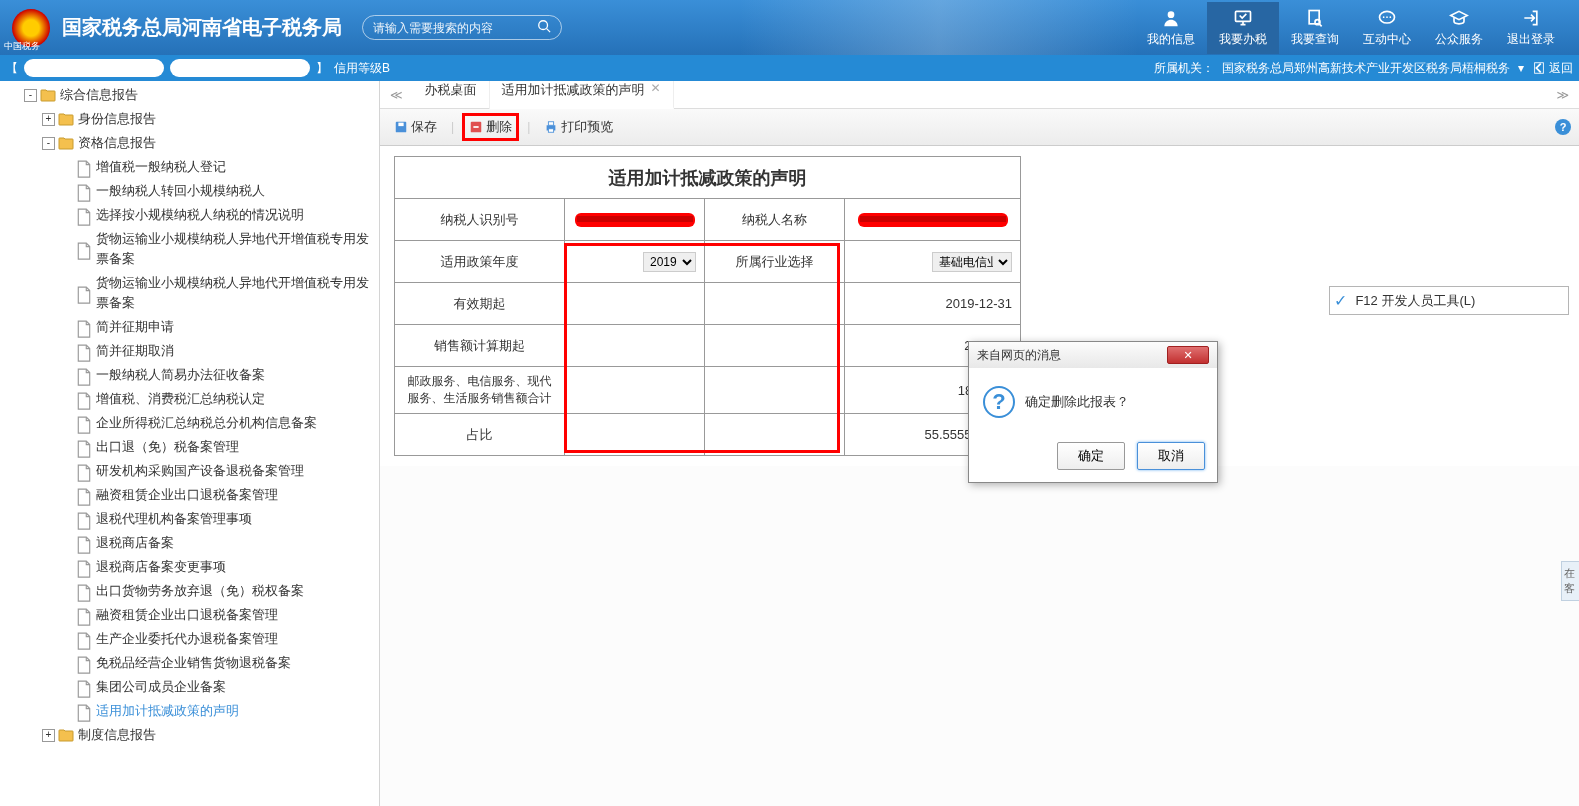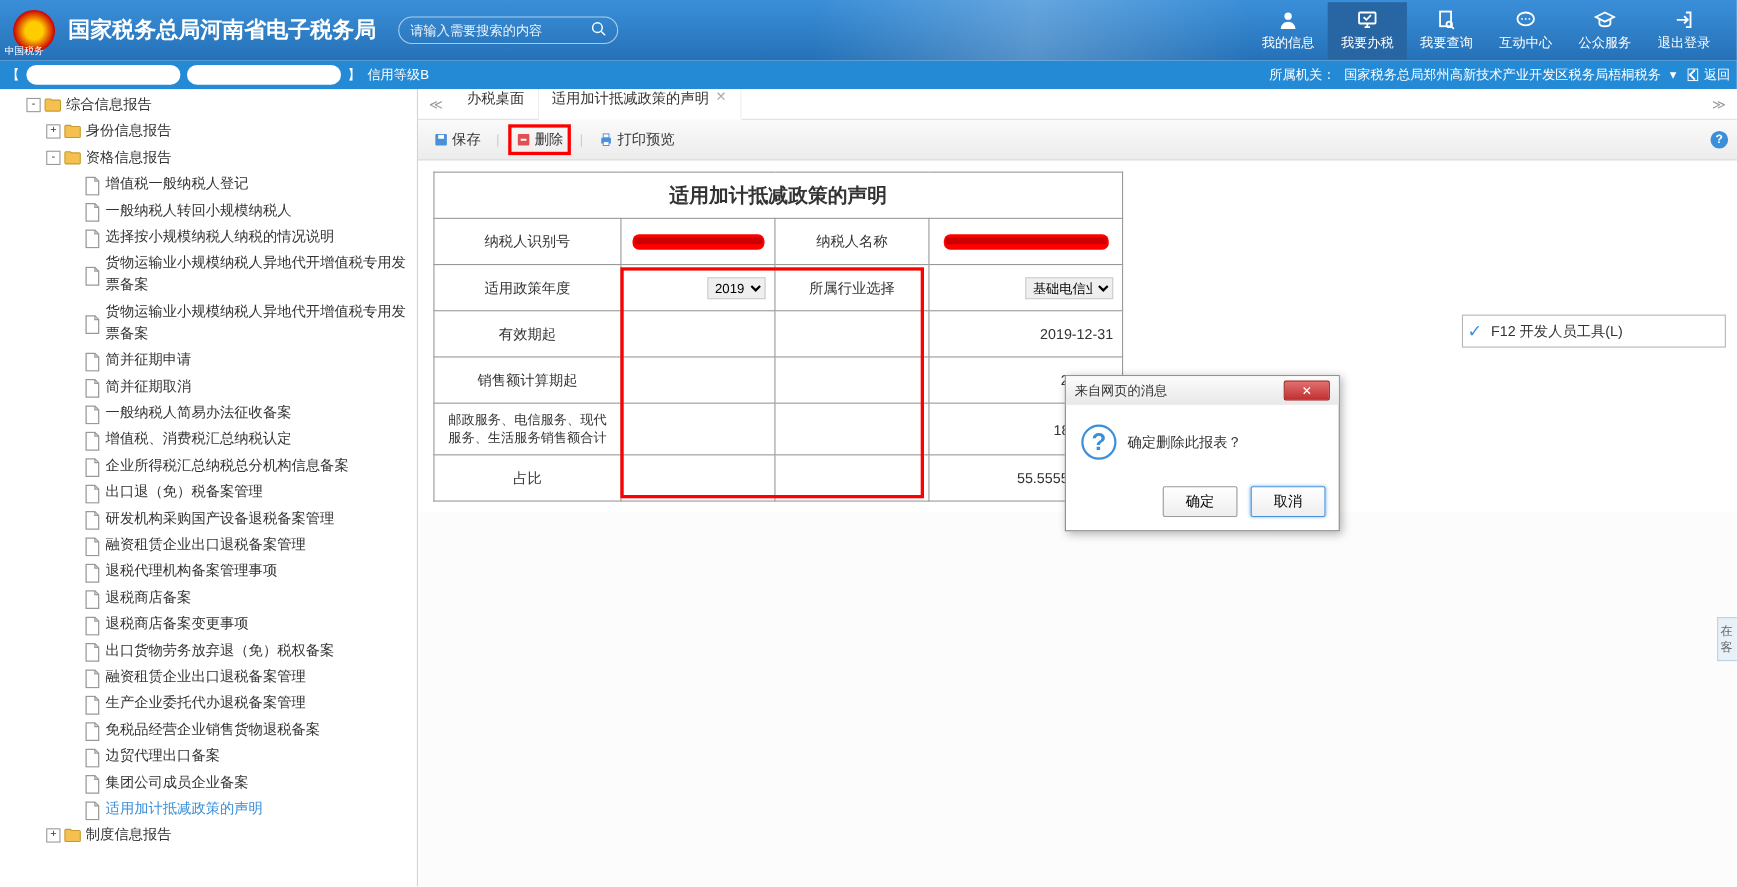--- a/index.html
+++ b/index.html
@@ -346,28 +346,20 @@
             </svg></span>
           <span>生产企业委托代办退税备案管理</span>
         </div>
         <div class="tree-node lvl-3">
           <span class="tree-toggle empty"></span>
           <span class="file-icon"><svg viewBox="0 0 14 16">
               <path d="M2 1h7l3 3v11H2z" stroke-width="1"></path>
               <path d="M9 1v3h3" fill="none" stroke-width="1"></path>
             </svg></span>
           <span>免税品经营企业销售货物退税备案</span>
-        </div>
-        <div class="tree-node lvl-3">
-          <span class="tree-toggle empty"></span>
-          <span class="file-icon"><svg viewBox="0 0 14 16">
-              <path d="M2 1h7l3 3v11H2z" stroke-width="1"></path>
-              <path d="M9 1v3h3" fill="none" stroke-width="1"></path>
-            </svg></span>
-          <span>边贸代理出口备案</span>
         </div>
         <div class="tree-node lvl-3">
           <span class="tree-toggle empty"></span>
           <span class="file-icon"><svg viewBox="0 0 14 16">
               <path d="M2 1h7l3 3v11H2z" stroke-width="1"></path>
               <path d="M9 1v3h3" fill="none" stroke-width="1"></path>
             </svg></span>
           <span>集团公司成员企业备案</span>
         </div>
         <div class="tree-node lvl-3 selected">

